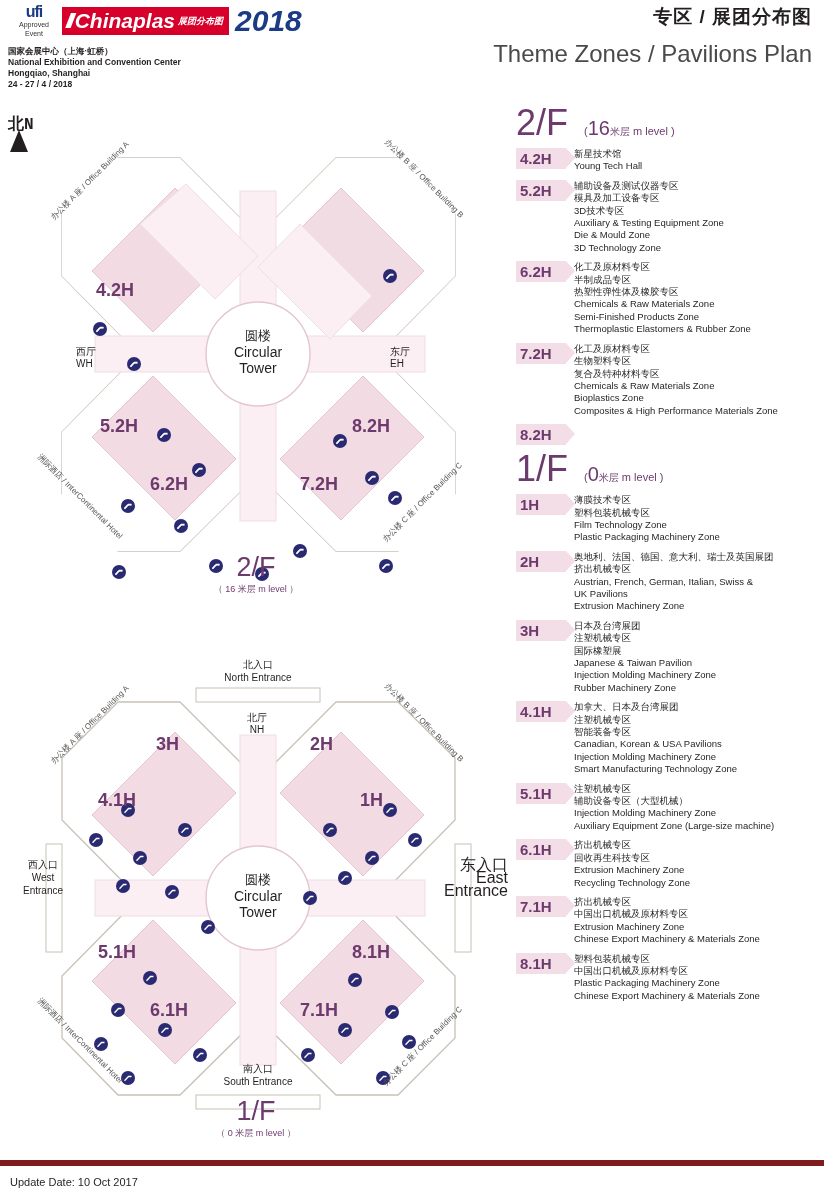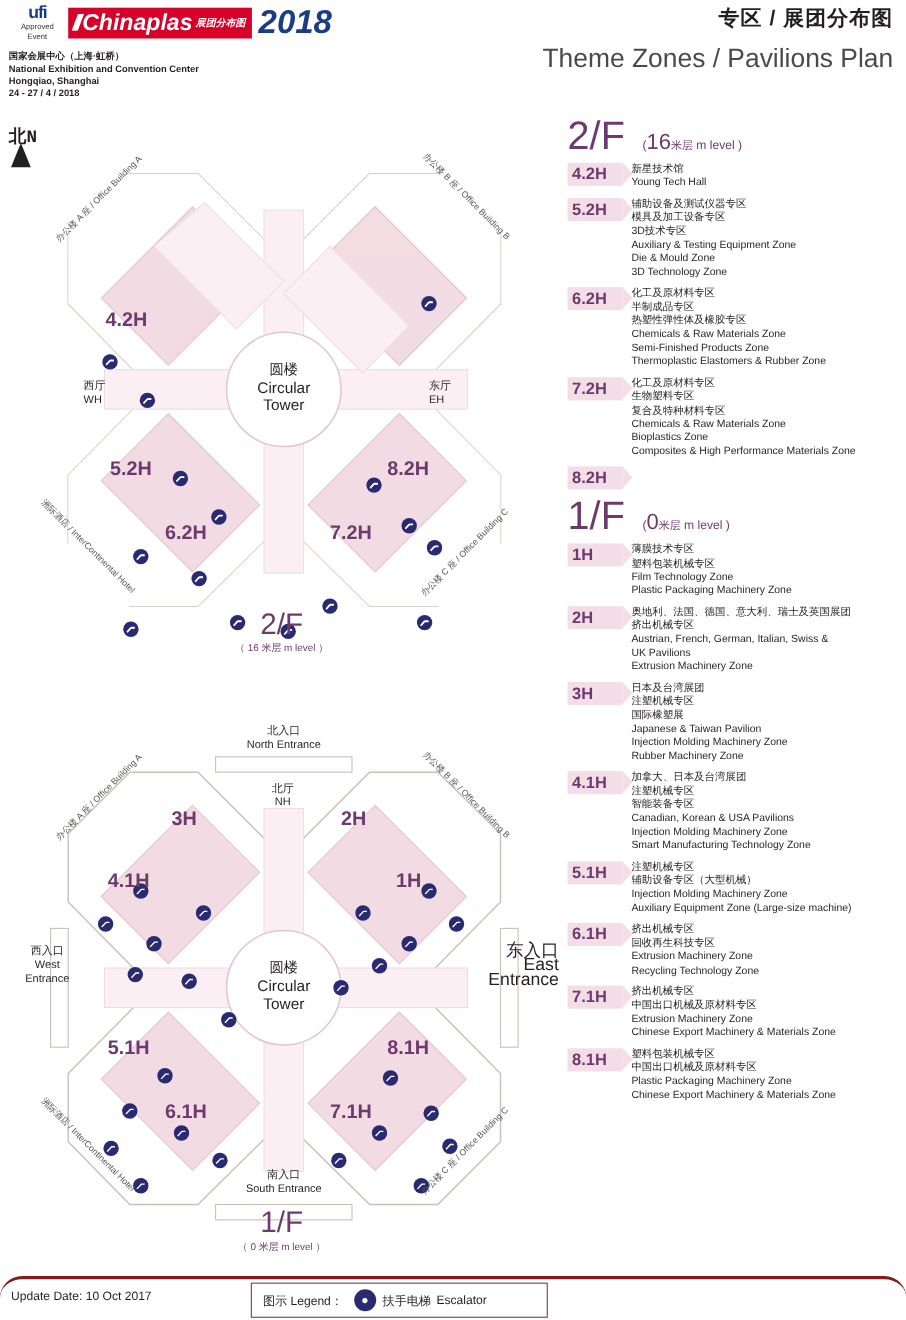--- a/index.html
+++ b/index.html
@@ -59,21 +59,21 @@
   .north-arrow { position:absolute; left:10px; top:130px; width:0;height:0;
      border-left:9px solid transparent; border-right:9px solid transparent; border-bottom:22px solid #231f20; }
 
   svg { display:block; }
 
   .floor-label { position:absolute; text-align:center; }
   .fl-big { font-size:27px; color:#6d3a6e; }
   .fl-sub { font-size:9px; color:#6d3a6e; }
 
   
-  .footer { position:absolute; left:0; bottom:0; width:824px; height:40px; border-top:3px solid #7f1d1d;border-radius:20px; }
+  .footer { position:absolute; left:0; bottom:0; width:824px; height:40px; border-top:6px solid #7f1d1d; }
   .update { position:absolute; left:10px; top:10px; font-size:11px; }
   .legend-box { position:absolute; left:228px; top:3px; width:270px; height:32px; border:1px solid #6d3a6e; display:flex; align-items:center; padding:0 10px; }
   .legend-box .lbl { font-size:11px; color:#231f20; }
   .esc-icon { width:20px; height:20px; border-radius:50%; background:#2a2a72; color:#fff; font-size:11px; display:flex; align-items:center; justify-content:center; margin:0 6px 0 10px; }
 </style>
 </head>
 <body>
 
 <div class="page">
 
@@ -431,21 +431,15 @@
             <div class="cn">中国出口机械及原材料专区</div>
             <div class="en">Plastic Packaging Machinery Zone</div>
             <div class="en">Chinese Export Machinery &amp; Materials Zone</div>
           </div>
         </div>
       </div>
   </div>
 
   <div class="footer">
     <div class="update">Update Date: 10 Oct 2017</div>
-    <div class="legend-box">
-      <span class="lbl">图示 Legend：</span>
-      <span class="esc-icon">●</span>
-      <span class="lbl">扶手电梯</span>
-      <span class="lbl" style="margin-left:5px;">Escalator</span>
-    </div>
   </div>
 
 </div>
 
 </body></html>

